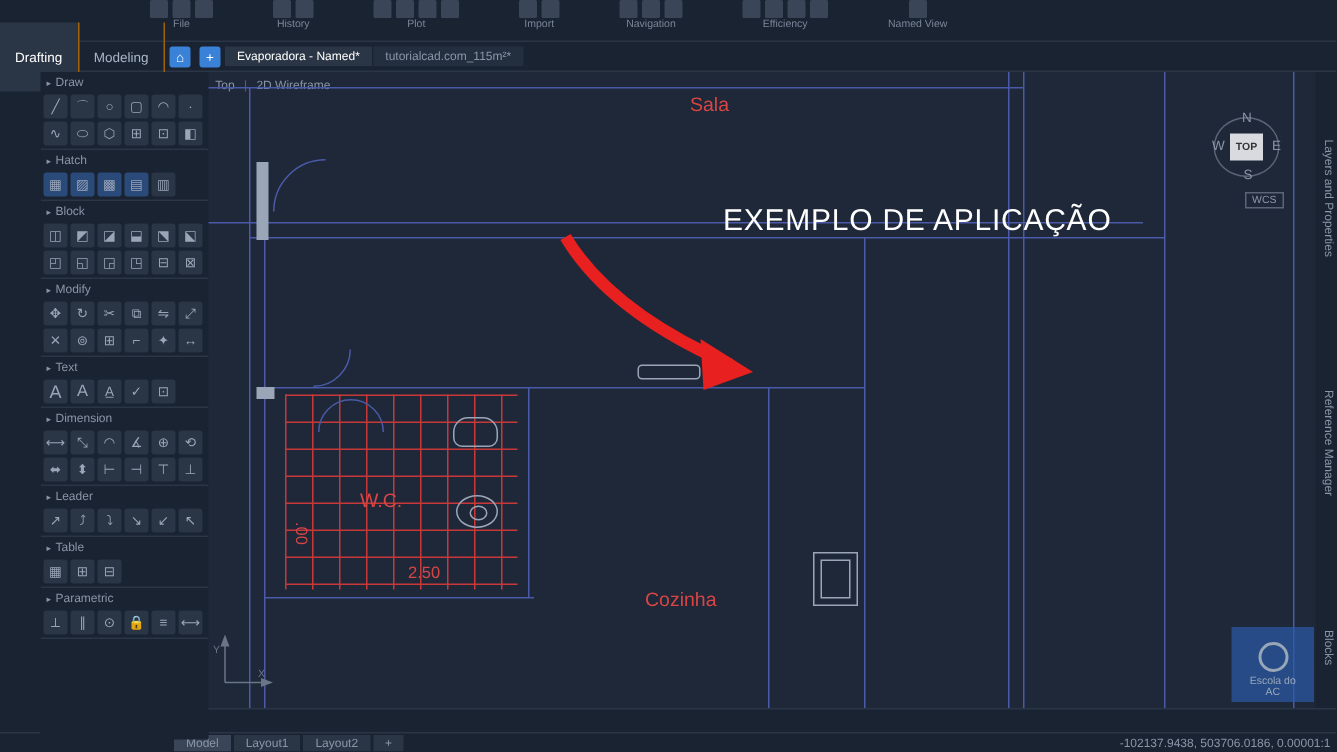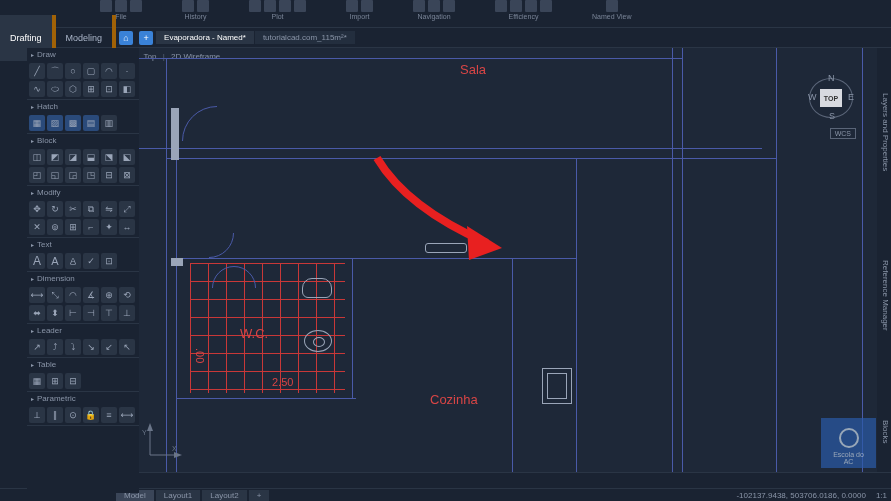--- a/index.html
+++ b/index.html
@@ -6,21 +6,21 @@
 body { width: 891px; height: 501px; background: #1a2332; color: #9aa5b8; overflow: hidden; position: relative; }
 
 
 .top-ribbon { height: 28px; background: #1a2332; display: flex; align-items: flex-start; padding: 0 100px; gap: 40px; border-bottom: 1px solid #2a3545; }
 .ribbon-group { display: flex; flex-direction: column; align-items: center; gap: 1px; font-size: 7px; color: #7a8598; }
 .ribbon-icons { display: flex; gap: 3px; }
 .ribbon-icon { width: 12px; height: 12px; background: #3a4558; border-radius: 1px; }
 
 
 .tabs-row { height: 20px; display: flex; align-items: center; background: #1a2332; border-bottom: 1px solid #2a3545; }
-.main-tab { padding: 18px 10px; font-size: 9px; color: #aab5c8; border-right: 4px solid #a16207; cursor: pointer; }
+.main-tab { padding: 18px 10px; font-size: 9px; color: #aab5c8; border-right: 1px solid #a16207; cursor: pointer; }
 .main-tab.active { background: #2a3545; color: #fff; }
 .doc-tab { padding: 2px 8px; font-size: 8px; color: #8a95a8; background: #232e3e; border-right: 1px solid #1a2332; }
 .doc-tab.active { background: #2a3545; color: #fff; }
 .small-tab-icon { width: 14px; height: 14px; background: #3a82d8; margin: 0 3px; border-radius: 2px; display: flex; align-items: center; justify-content: center; font-size: 9px; color: #fff; }
 
 
 .tool-palette { position: absolute; left: 0; top: 48px; width: 112px; background: #1a2332; height: 445px; overflow: hidden; z-index: 5; margin-left: 27px; }
 .tool-section { border-bottom: 1px solid #2a3545; }
 .tool-header { font-size: 8px; color: #8a95a8; padding: 2px 4px; display: flex; align-items: center; gap: 3px; }
 .tool-header::before { content: "▸"; font-size: 6px; }
@@ -73,21 +73,21 @@
 
 .right-tabs { position: absolute; right: 0; top: 48px; width: 14px; bottom: 13px; background: #1a2332; display: flex; flex-direction: column; justify-content: space-around; }
 .v-tab { writing-mode: vertical-rl; font-size: 8px; color: #8a95a8; padding: 10px 1px; text-align: center; cursor: pointer; }
 
 
 .cmd-bar { position: absolute; left: 112px; right: 0; bottom: 13px; height: 16px; background: #1a2332; display: flex; align-items: center; padding: 0 6px; font-size: 8px; color: #6a7588; border-top: 1px solid #2a3545; gap: 6px; }
 .cmd-input { flex: 1; background: #232e3e; border: none; color: #8a95a8; font-size: 8px; padding: 2px 6px; font-style: italic; }
 .status-bar { position: absolute; left: 0; right: 0; bottom: 0; height: 13px; background: #1a2332; display: flex; align-items: center; font-size: 8px; color: #8a95a8; padding: 0 4px; border-top: 1px solid #2a3545; }
 .status-tab { padding: 1px 8px; background: #2a3545; margin-right: 2px; }
 .status-tab.first { background: #3a4558; }
-.status-right { margin-left: auto; display: flex; gap: 10px; }
+.status-right { margin-left: auto; display: flex; }
 
 .ucs-icon { position: absolute; left: 30px; bottom: 25px; }
 .ucs-icon svg { display: block; }
 
 .logo-overlay { position: absolute; right: 15px; bottom: 20px; width: 55px; height: 50px; background: #2a5aa8; opacity: 0.7; display: flex; flex-direction: column; align-items: center; justify-content: flex-end; font-size: 7px; color: #cde; padding-bottom: 3px; }
 .logo-overlay::before { content: ""; width: 16px; height: 16px; border: 2px solid #cde; border-radius: 50%; margin-bottom: 3px; }
 
 .door-block { position: absolute; left: 313px; top: 195px; width: 42px; height: 10px; border: 1px solid #9aa5b8; border-radius: 3px; background: #1e2838; }
 </style>
 </head>
@@ -336,20 +336,21 @@
   <div class="stove"></div>
   <div class="door-block"></div>
 
   <div class="room-label" style="left:348px;top:14px">Sala</div>
   <div class="room-label" style="left:318px;top:344px">Cozinha</div>
   <div class="room-label" style="left:128px;top:278px">W.C.</div>
   <div class="dim-label" style="left:160px;top:328px">2.50</div>
   <div class="dim-label" style="left:82px;top:300px;writing-mode:vertical-rl">.00</div>
 
 
+  <div class="overlay-title">EXEMPLO DE APLICAÇÃO</div>
   <svg class="arrow-svg" width="170" height="120">
     <path d="M10,10 Q40,60 120,95" stroke="#e82020" stroke-width="8" fill="none"></path>
     <path d="M100,78 L135,100 L102,112 Z" fill="#e82020"></path>
   </svg>
 
   <div class="nav-cube">
     <div class="nav-ring"></div>
     <div class="nav-cube-center">TOP</div>
     <div class="nav-dir nav-n">N</div>
     <div class="nav-dir nav-s">S</div>

